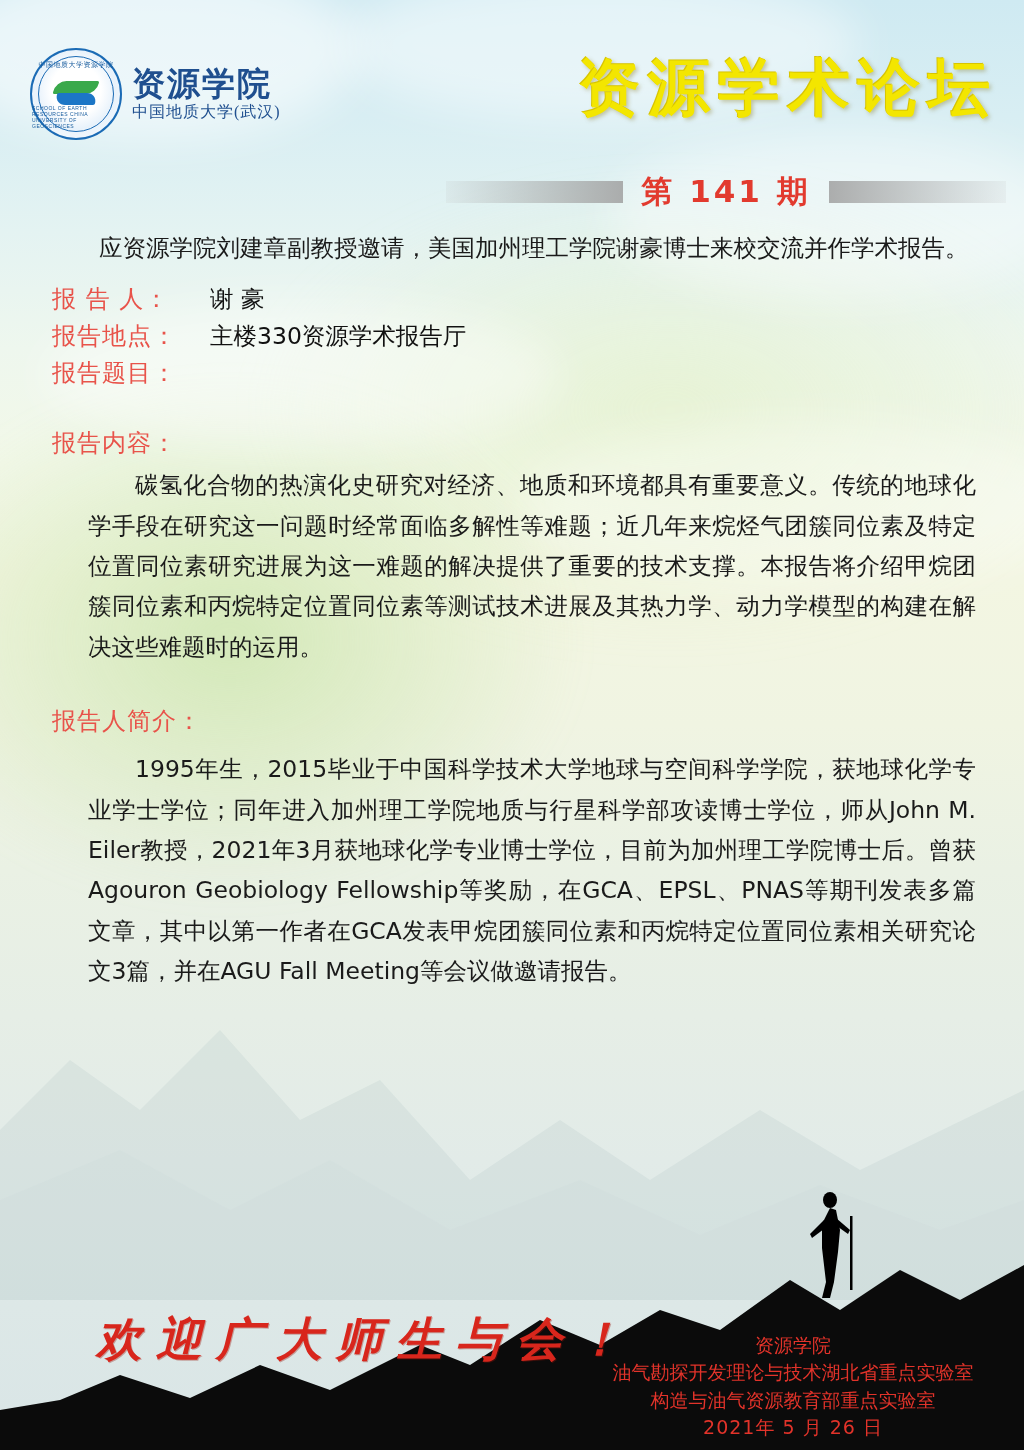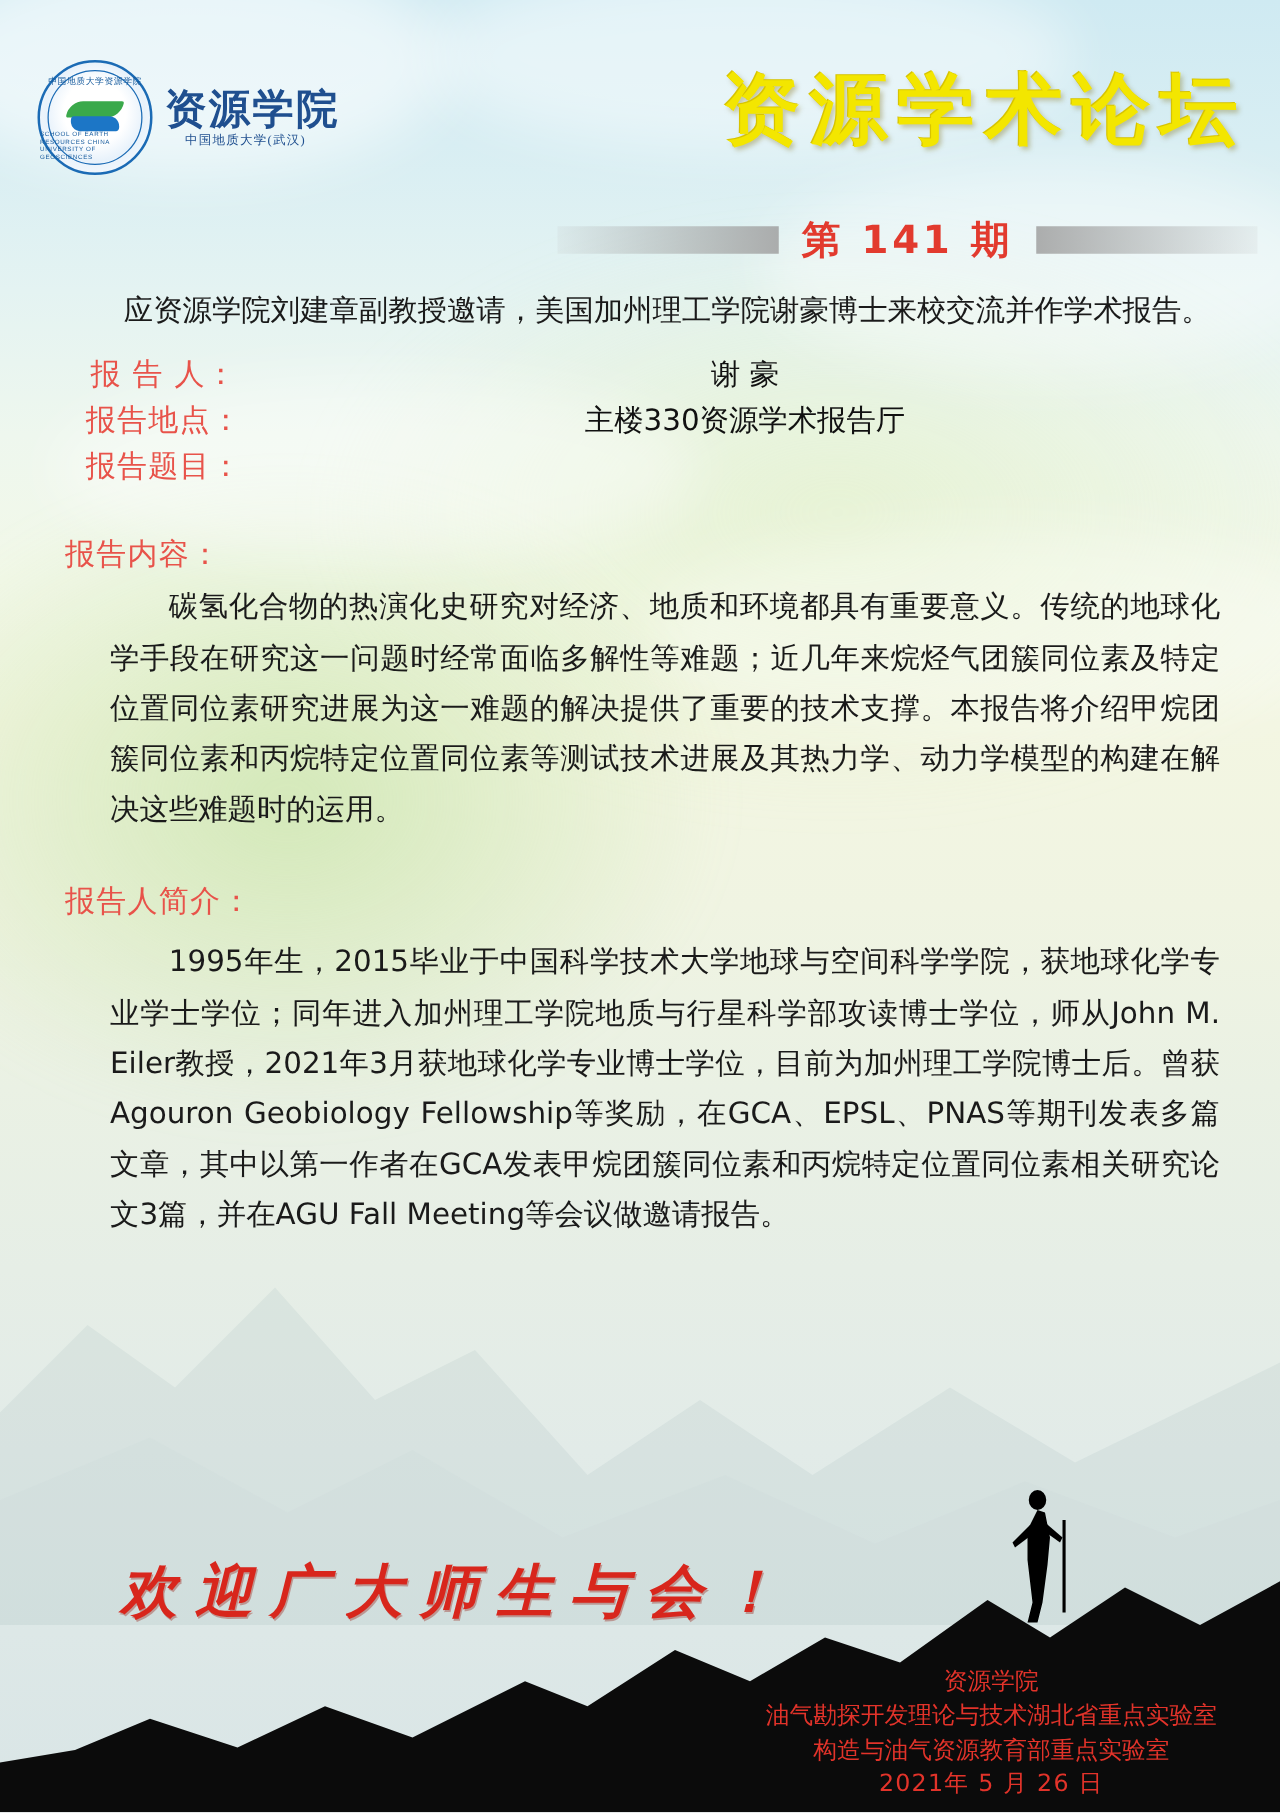--- a/index.html
+++ b/index.html
@@ -137,25 +137,24 @@
     color: #1f4f8f;
     line-height: 1.05;
   }
   .logo-text .big {
     font-size: 33px;
     font-weight: 700;
     letter-spacing: 2px;
     font-family: "DejaVu Sans", "Liberation Sans", sans-serif;
   }
   .logo-text .small {
-    font-size: 10px;
+    font-size: 16px;
     letter-spacing: 1px;
     margin-top: 3px;
     font-family: Liberation Serif, serif;
-    margin-left: 16px;
   }
 
   .forum-title {
     position: absolute;
     right: 26px;
     top: 46px;
     font-size: 62px;
     font-weight: 700;
     letter-spacing: 8px;
     color: #f3e600;
@@ -203,21 +202,20 @@
   }
   .intro {
     font-size: 23.5px;
     line-height: 1.75;
     text-indent: 2em;
     margin-bottom: 14px;
     font-family: "DejaVu Sans", "Liberation Sans", sans-serif;
   }
   .fields {
     margin-top: 4px;
-    text-align: center;
   }
   .field-row {
     display: flex;
     align-items: baseline;
     margin-bottom: 5px;
   }
   .field-label {
     flex: 0 0 auto;
     width: 158px;
     color: #e8534a;
@@ -255,21 +253,21 @@
     padding-left: 36px;
     padding-right: 6px;
     text-align: justify;
     font-family: "DejaVu Sans", "Liberation Sans", sans-serif;
     margin-top: 12px;
   }
 
   .welcome {
     position: absolute;
     left: 96px;
-    top: 1243px;
+    top: 1309px;
     font-size: 46px;
     font-weight: 700;
     color: #d8261c;
     letter-spacing: 14px;
     font-family: "DejaVu Serif", "Liberation Serif", serif;
     font-style: italic;
     text-shadow: 1px 1px 0 rgba(150,20,10,0.35);
   }
 
   .footer {

